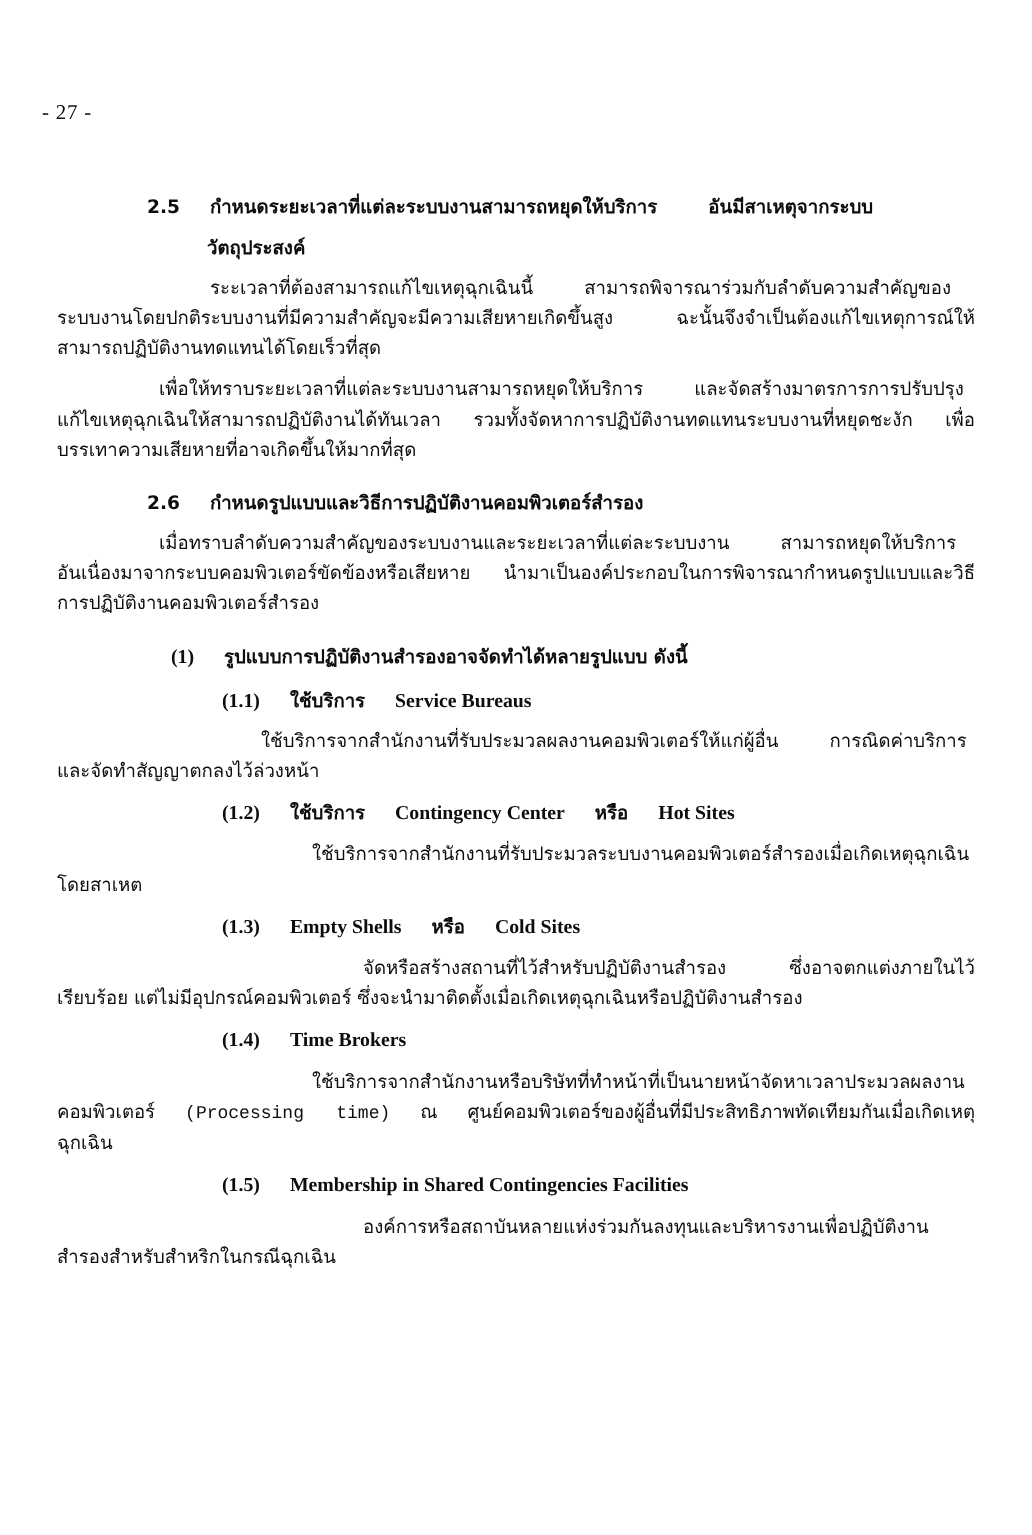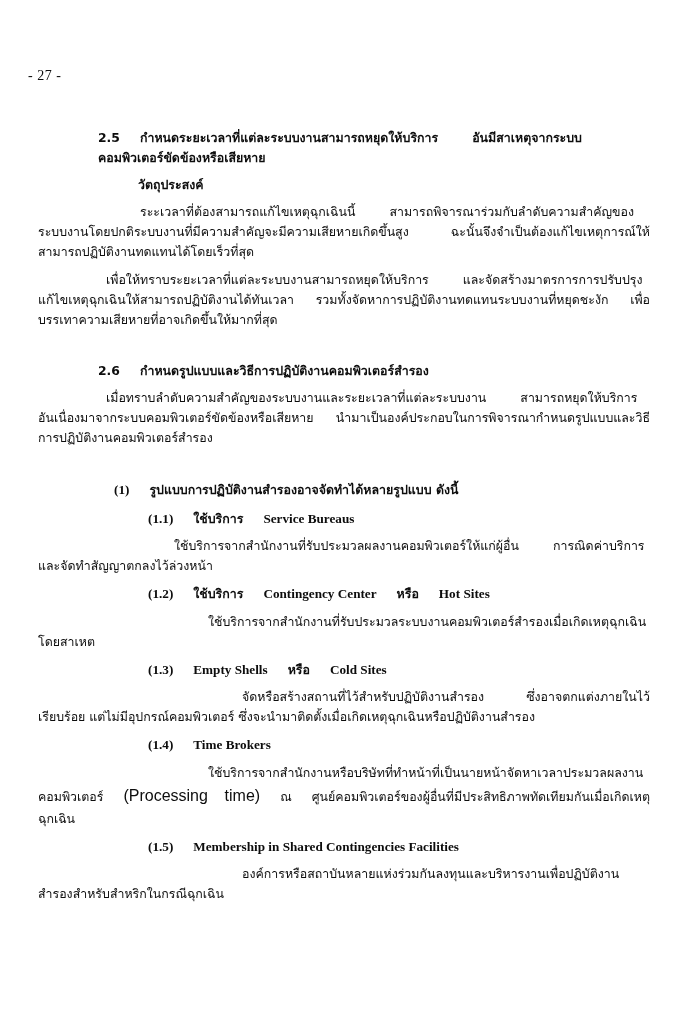--- a/index.html
+++ b/index.html
@@ -48,54 +48,53 @@
   .heading {
     font-weight: bold;
     margin-top: 0;
   }
   .ind-head {
     padding-left: 60px;
     text-indent: -60px;
     margin-left: 60px;
   }
   .gap-s { margin-top: 7px; }
-  .gap-m { margin-top: 31px; }
+  .gap-m { margin-top: 15px; }
   .lvl1 {
     font-weight: bold;
     padding-left: 76px;
   }
   .lvl2 {
     font-weight: bold;
     padding-left: 110px;
   }
   .latin {
     font-family: "Liberation Serif", serif;
     font-weight: bold;
     font-size: 13.2px;
   }
   .latin-normal {
-    font-family: Liberation Sans, sans-serif;
-    font-size: 16px;
+    font-family: Liberation Mono, monospace;
+    font-size: 12px;
   }
   .wide-space { display: inline-block; width: 34px; }
   .wide-space-s { display: inline-block; width: 20px; }
 </style>
 </head>
 <body>
 
 <div class="page">
 
   <div class="page-number">- 27 -</div>
 
   <div class="content">
 
     <p class="heading ind-head">
       <span>2.5</span><span class="wide-space-s"></span><span>กำหนดระยะเวลาที่แต่ละระบบงานสามารถหยุดให้บริการ</span><span class="wide-space"></span><span>อันมีสาเหตุจากระบบ</span>
     </p>
-    <p class="heading" style="padding-left:60px">คอมพิวเตอร์ขัดข้องหรือเสียหาย</p>
 
     <p class="heading gap-s" style="padding-left:100px">วัตถุประสงค์</p>
 
     <p class="gap-s">
       <span class="wide-space"></span><span class="wide-space"></span><span class="wide-space"></span><span>ระะเวลาที่ต้องสามารถแก้ไขเหตุฉุกเฉินนี้</span><span class="wide-space"></span><span>สามารถพิจารณาร่วมกับลำดับความสำคัญของระบบงาน</span><span>โดยปกติระบบงานที่มีความสำคัญจะมีความเสียหายเกิดขึ้นสูง   ฉะนั้นจึงจำเป็นต้องแก้ไขเหตุการณ์ให้สามารถปฏิบัติงานทดแทนได้โดยเร็วที่สุด</span>
     </p>
 
     <p class="gap-s">
       <span class="wide-space"></span><span class="wide-space"></span><span>เพื่อให้ทราบระยะเวลาที่แต่ละระบบงานสามารถหยุดให้บริการ</span><span class="wide-space"></span><span>และจัดสร้างมาตรการการปรับปรุงแก้ไข</span><span>เหตุฉุกเฉินให้สามารถปฏิบัติงานได้ทันเวลา    รวมทั้งจัดหาการปฏิบัติงานทดแทนระบบงานที่หยุดชะงัก   เพื่อบรรเทาความเสียหายที่อาจเกิดขึ้นให้มากที่สุด</span>
     </p>

